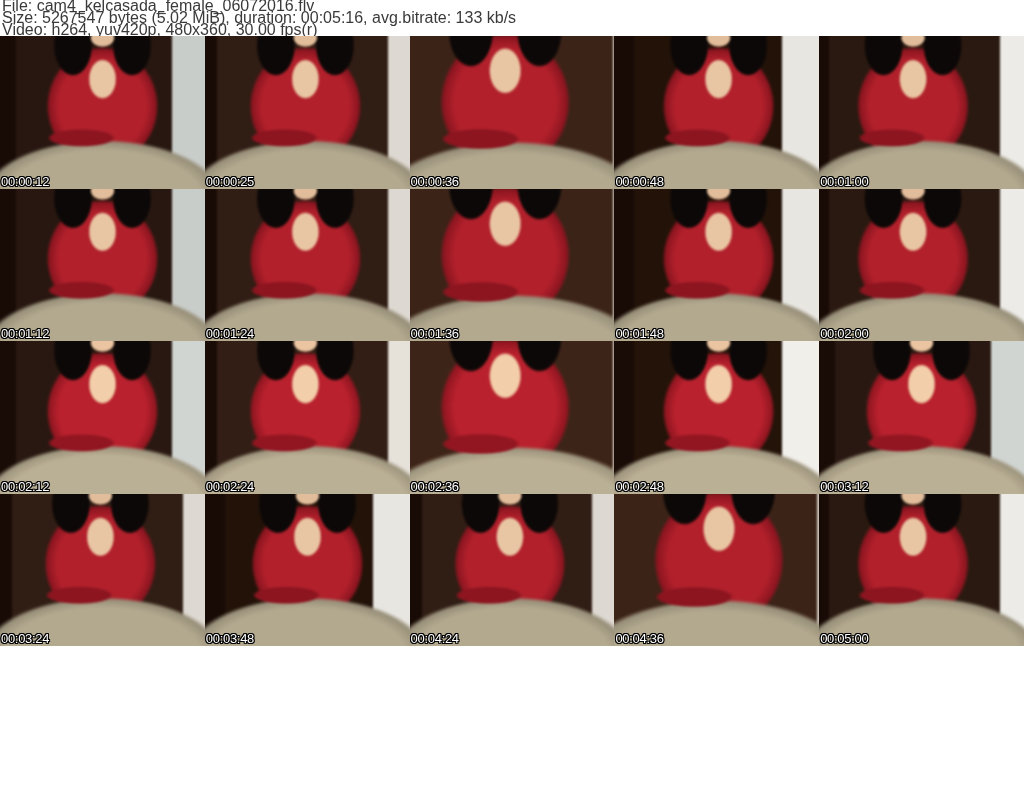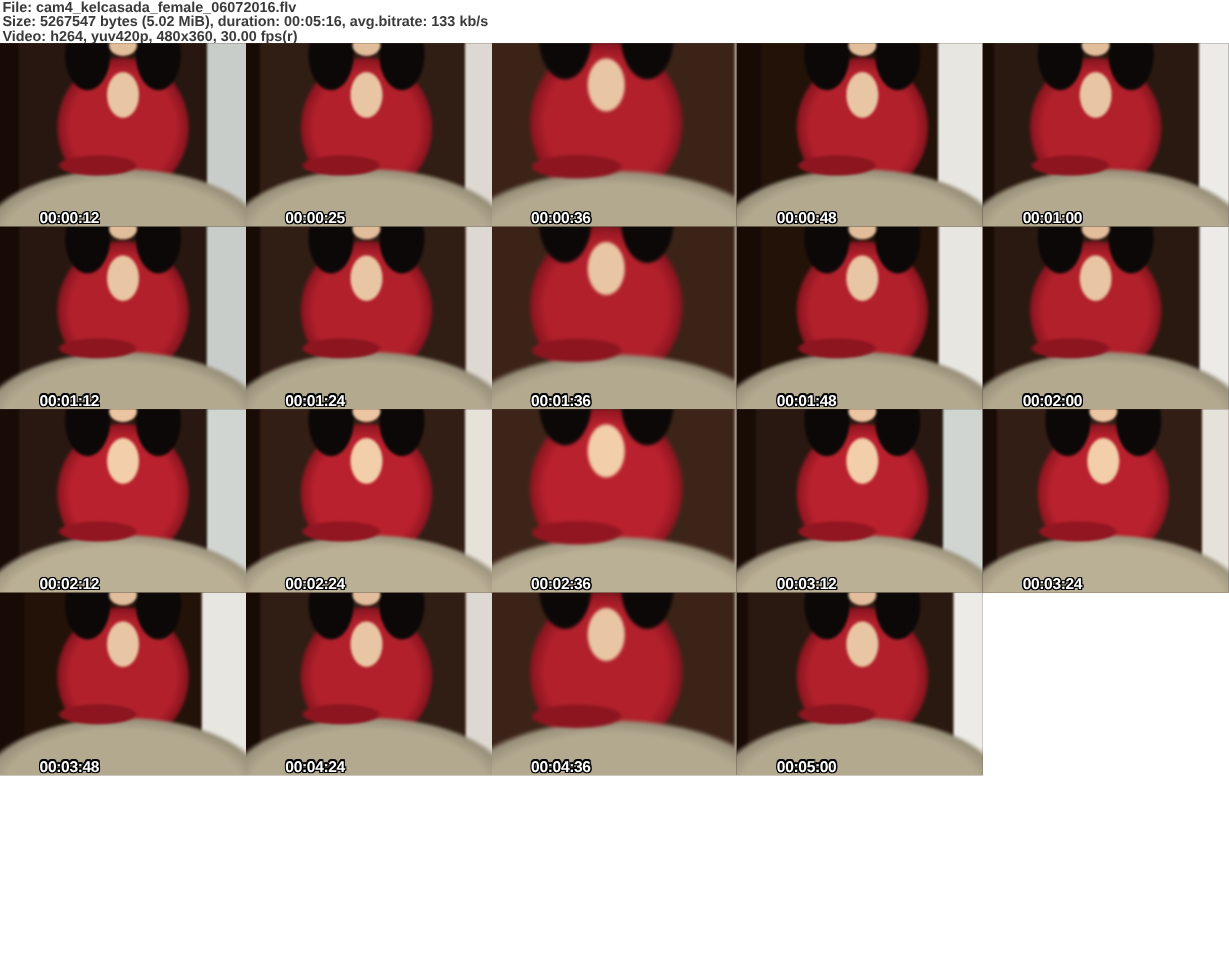--- a/index.html
+++ b/index.html
@@ -7,21 +7,21 @@
     width:1024px;height:799px;overflow:hidden;
     background:var(--page-bg,#ffffff);
     font-family:"Liberation Sans",sans-serif;
   }
   .sheet{width:1024px;height:799px;display:flex;flex-direction:column;}
 
   
   .meta{
     height:36px;flex:0 0 36px;padding-left:2px;box-sizing:border-box;
     color:var(--header-text,#3a3a3a);
-    font-size:12px;line-height:12px;font-weight:bold;
+    font-size:16px;line-height:12px;font-weight:normal;
     white-space:nowrap;overflow:hidden;
   }
   .meta div{height:12px;}
 
   
   .grid{
     flex:1 1 auto;height:763px;
     display:grid;
     grid-template-columns:repeat(5,1fr);
     grid-template-rows:repeat(5,1fr);
@@ -56,26 +56,25 @@
       radial-gradient(26% 9%  at calc(var(--px) - 10%) 66%, var(--sweater-red-dark,#8c1520) 55%, rgba(0,0,0,0) 62%),
       radial-gradient(76% 50% at 50% 105%, var(--pillow-beige,#b3a98f) 62%, var(--pillow-shadow,#99907a) 72%, rgba(0,0,0,0) 76%),
       radial-gradient(37% 52% at var(--px) 46%, var(--sweater-red,#b1202b) 56%, var(--sweater-red-dark,#8c1520) 68%, rgba(0,0,0,0) 72%),
       linear-gradient(90deg,  var(--wood-dark,#180b06) 0 var(--wl), rgba(0,0,0,0) var(--wl)),
       linear-gradient(270deg, var(--wrc) 0 var(--wr), rgba(0,0,0,0) var(--wr)),
       linear-gradient(var(--base,#2e1b12), var(--base,#2e1b12));
   }
 
   .ts{
     position:absolute;left:1px;bottom:0;
-    font-weight:bold;font-size:13px;line-height:15px;letter-spacing:-0.3px;
+    font-weight:normal;font-size:13px;line-height:15px;letter-spacing:-0.3px;
     color:var(--timestamp-text,#ffffff);
     text-shadow:-1px -1px 0 #000,0 -1px 0 #000,1px -1px 0 #000,
                 -1px 0 0 #000,1px 0 0 #000,
                 -1px 1px 0 #000,0 1px 0 #000,1px 1px 0 #000;
-    padding-left:32px;
   }
 </style>
 </head>
 <body>
 
 <div class="sheet">
 
   <div class="meta">
     <div>File: cam4_kelcasada_female_06072016.flv</div>
     <div>Size: 5267547 bytes (5.02 MiB), duration: 00:05:16, avg.bitrate: 133 kb/s</div>
@@ -128,20 +127,24 @@
         <span class="ts">00:02:12</span>
       </div>
     <div class="thumb" data-variant="v2">
         <div class="scene"></div>
         <span class="ts">00:02:24</span>
       </div>
     <div class="thumb" data-variant="v3">
         <div class="scene"></div>
         <span class="ts">00:02:36</span>
       </div>
+    <div class="thumb" data-variant="v4">
+        <div class="scene"></div>
+        <span class="ts">00:02:48</span>
+      </div>
     <div class="thumb" data-variant="v1">
         <div class="scene"></div>
         <span class="ts">00:03:12</span>
       </div>
     <div class="thumb" data-variant="v2">
         <div class="scene"></div>
         <span class="ts">00:03:24</span>
       </div>
     <div class="thumb" data-variant="v4">
         <div class="scene"></div>

